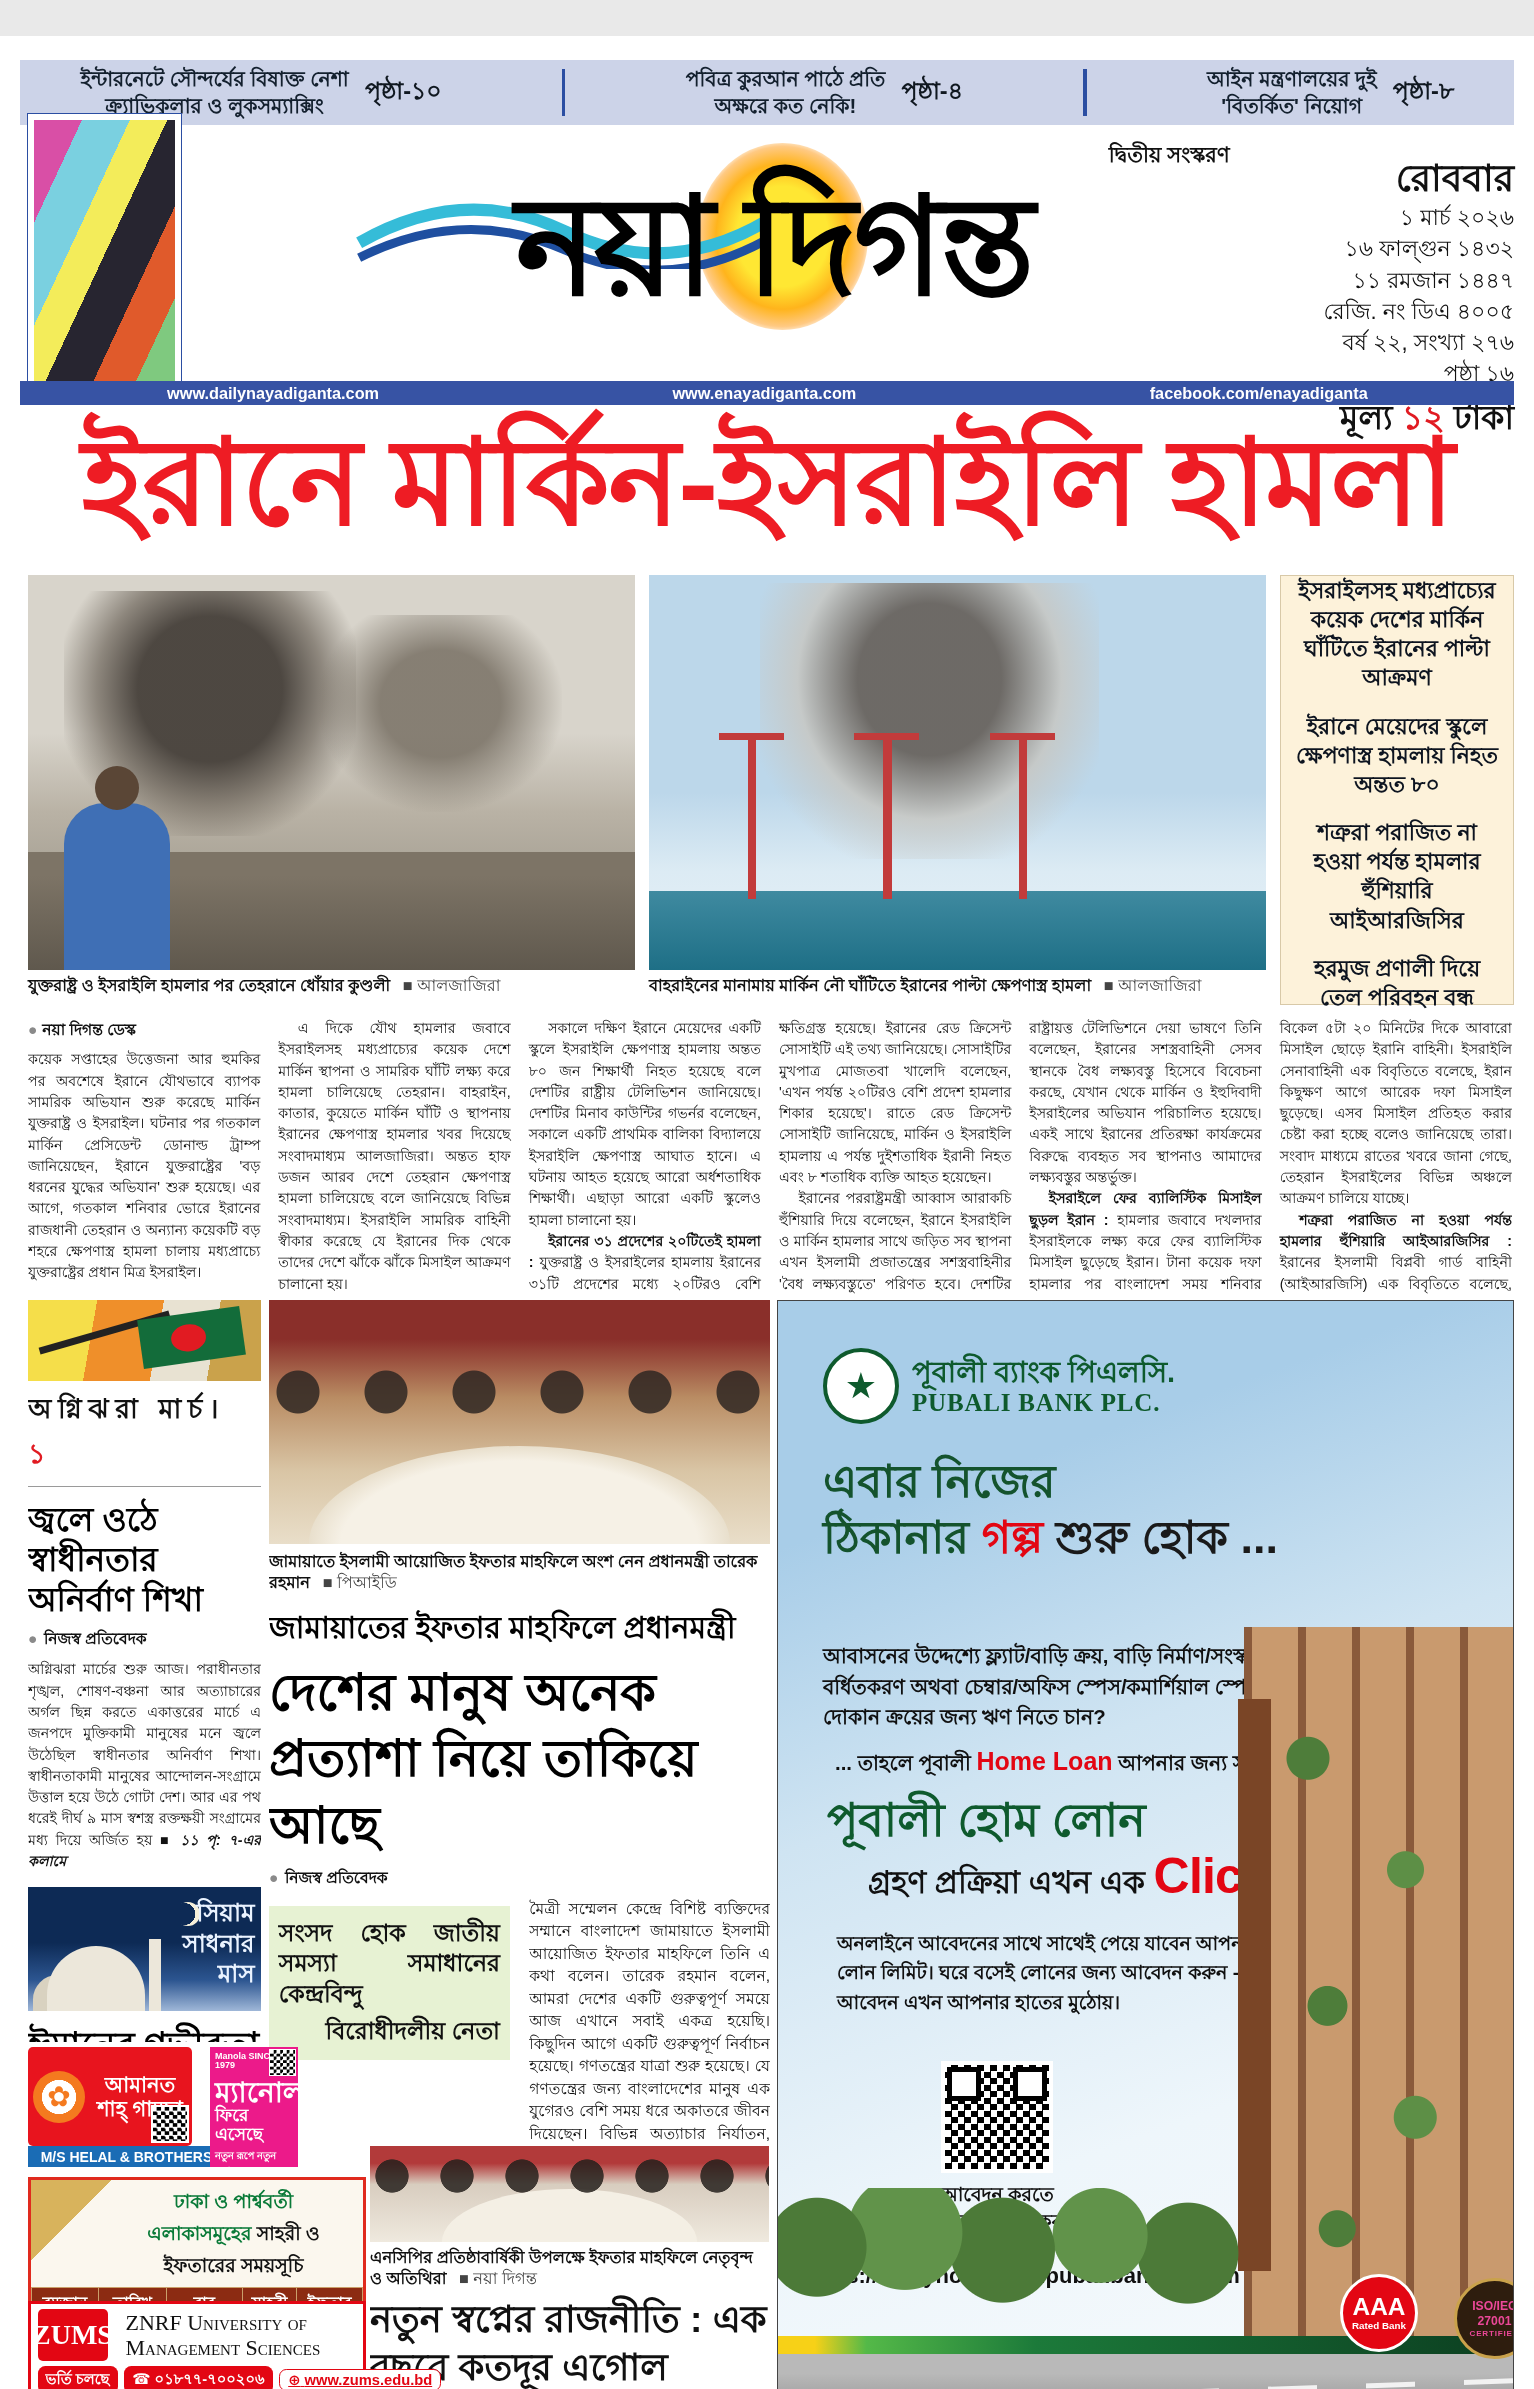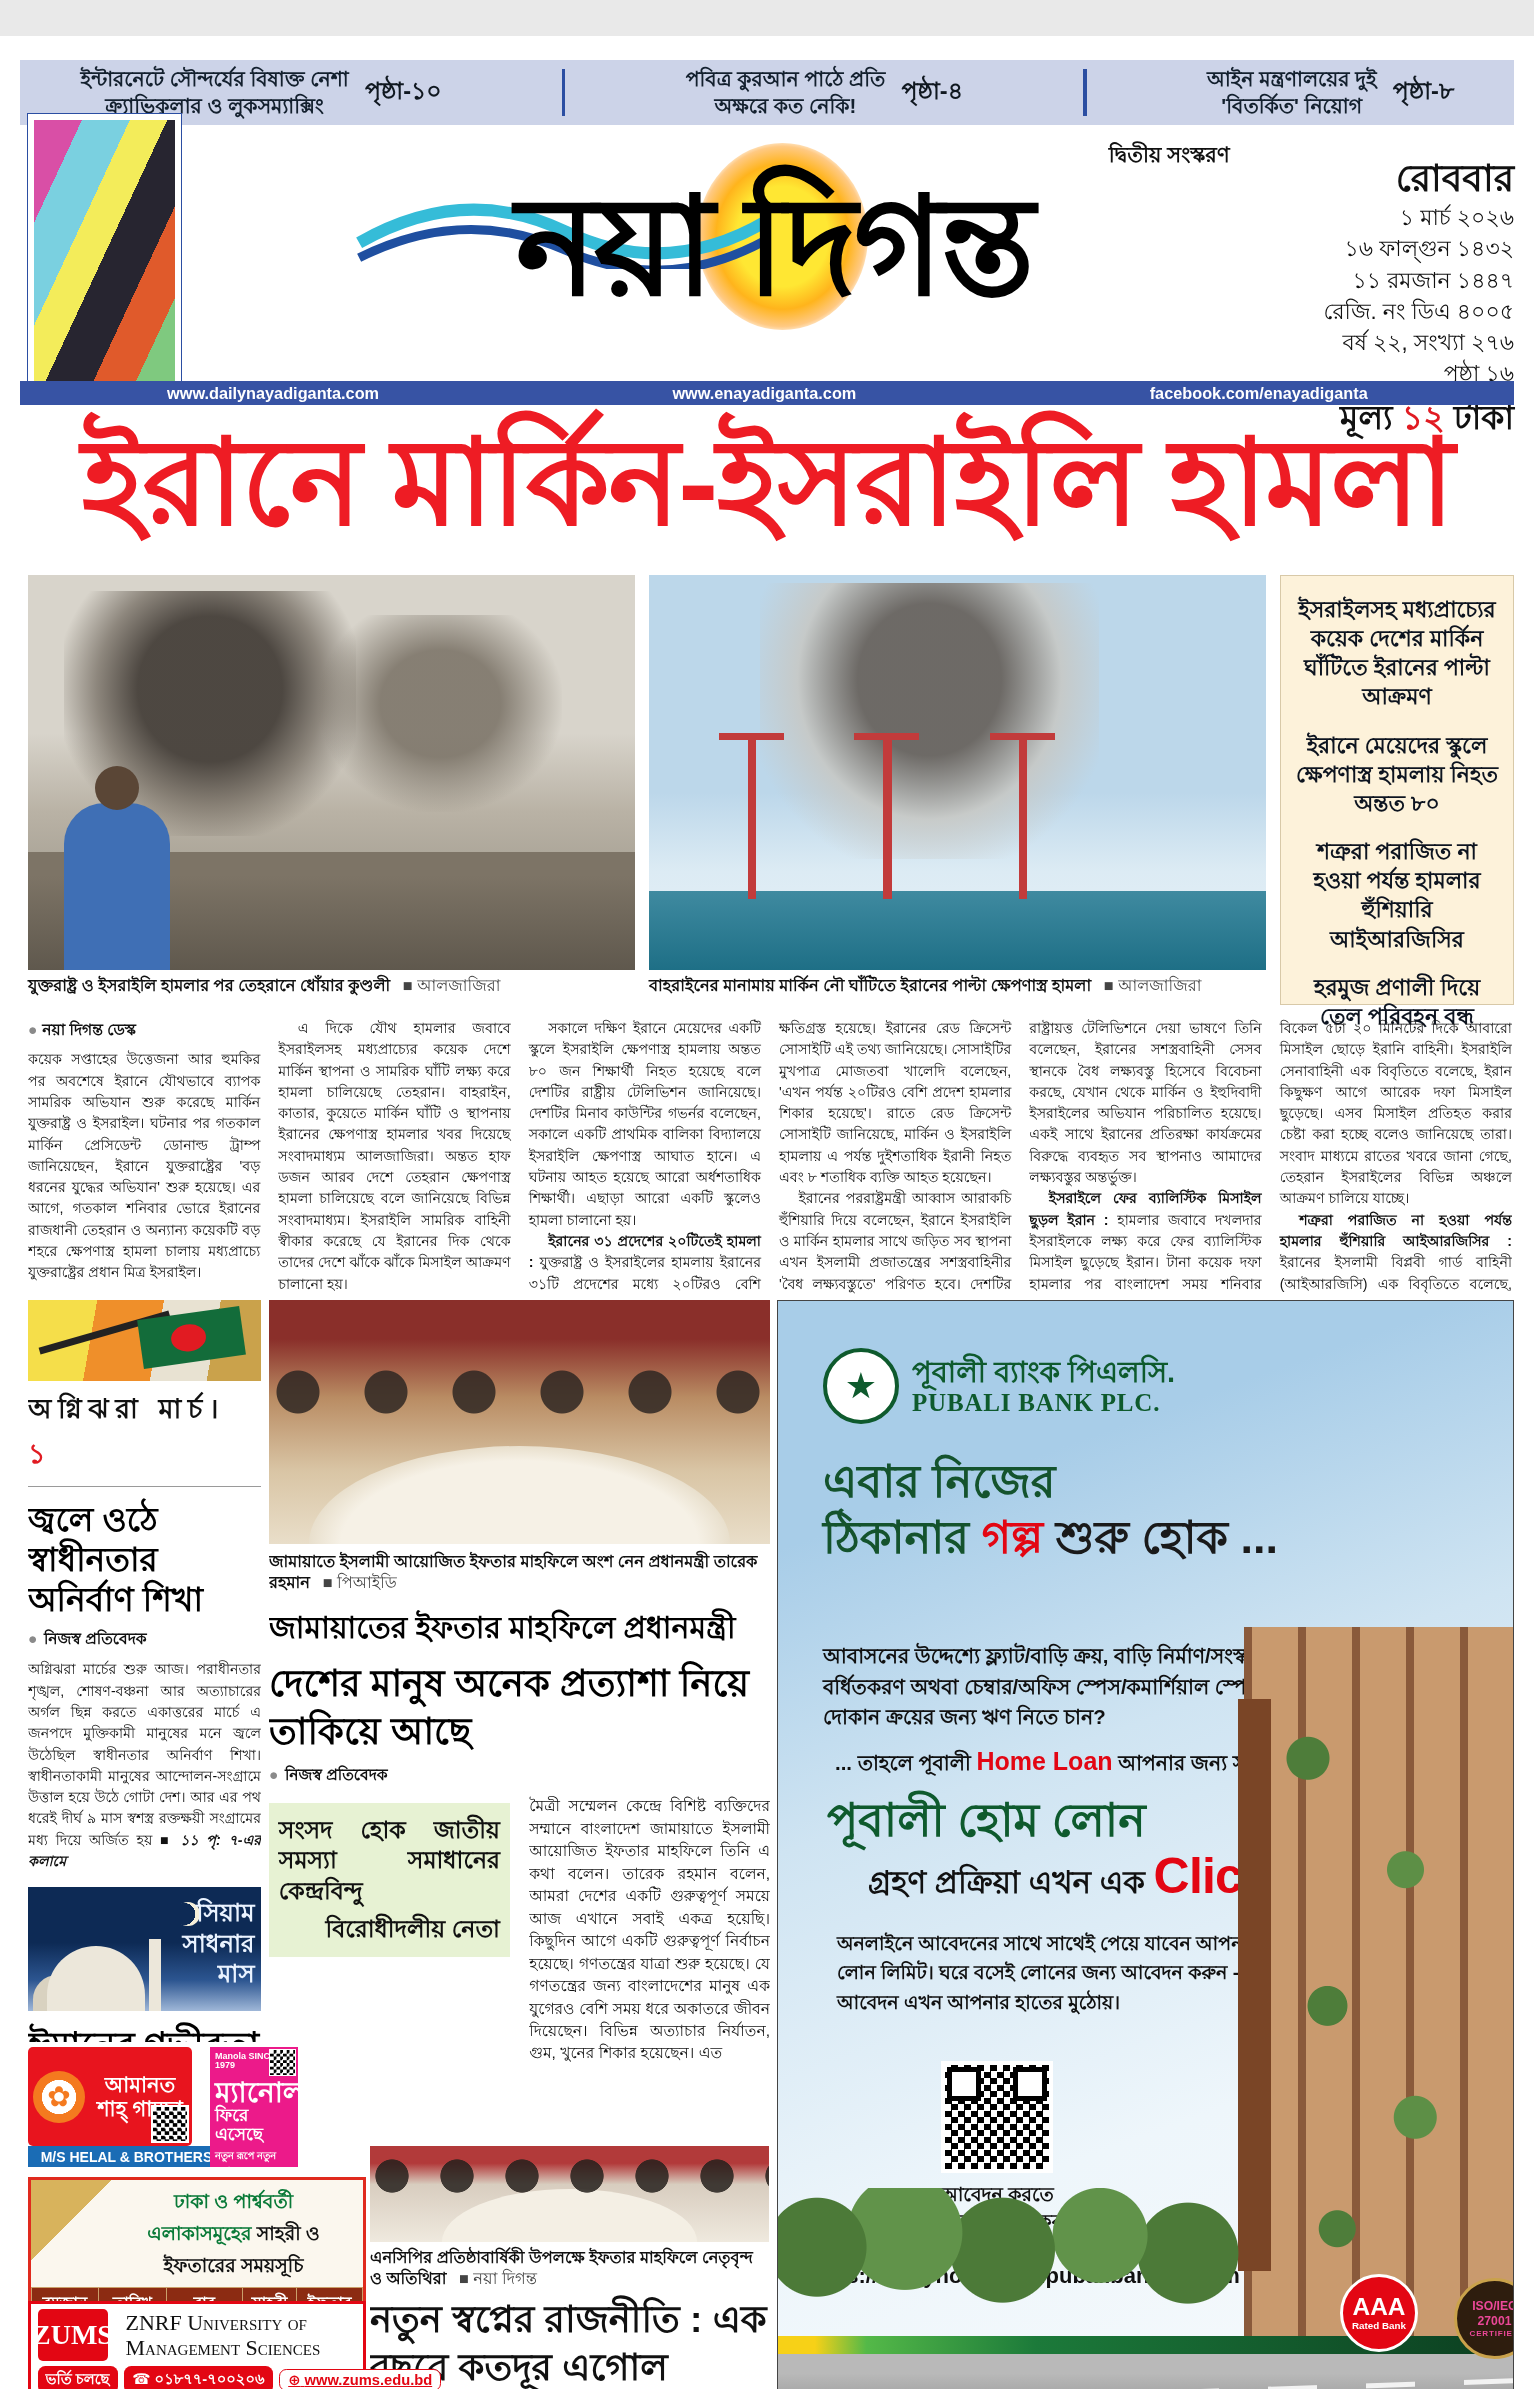--- a/index.html
+++ b/index.html
@@ -42,21 +42,21 @@
     background:linear-gradient(180deg,#7d7466 0 20%,#5f584d 100%);}
   #photoL .man{position:absolute;left:6%;bottom:0;width:106px;height:167px;border-radius:41px 41px 0 0;background:#3f6fb5;}
   #photoL .man::before{content:"";position:absolute;left:31px;top:-37px;width:44px;height:44px;border-radius:50%;background:#5a4636;}
   #photoR{left:649px;top:539px;width:617px;height:395px;background:linear-gradient(180deg,#bcd7ea 0 55%,#dcebf4 75%,#e8f1f7 100%);}
   #photoR .plume{position:absolute;left:18%;top:2%;width:55%;height:70%;
     background:radial-gradient(ellipse at 50% 35%,rgba(105,100,95,.95) 0 30%,rgba(200,198,192,.8) 55%,rgba(230,230,228,0) 78%);}
   #photoR .sea{position:absolute;left:0;bottom:0;width:100%;height:20%;background:linear-gradient(180deg,#3f8aa0,#1e6f86);}
   #photoR .crane{position:absolute;bottom:18%;width:8.1px;height:42%;background:#c23b3b;}
   #photoR .crane::before{content:"";position:absolute;top:0;left:-29px;width:65px;height:6.5px;background:#c23b3b;}
   #sidebar{left:1280px;top:539px;width:234px;height:430px;background:#fdf2da;border:0.8px solid #d8c9a8;
-    box-sizing:border-box;padding:19px 13px;display:flex;flex-direction:column;justify-content:space-between;}
+    box-sizing:border-box;padding:0 13px;display:flex;flex-direction:column;justify-content:space-between;}
   .side-item{font-weight:800;font-size:22px;line-height:1.32;text-align:center;color:#0d1420;}
   .side-rule{height:3.3px;background:#f58220;margin:9.8px 19.5px;}
   .caption{font-size:16.3px;line-height:1.3;color:#111;}
   .caption .cap-b{font-weight:800;}
   .caption .cap-credit{font-weight:400;color:#444;margin-left:8.1px;}
   #capL{left:28px;top:939px;width:607px;}
   #capR{left:649px;top:939px;width:617px;}
   #bodyflow{left:28px;top:982px;width:1484px;height:278px;column-count:6;column-gap:18px;
     font-size:14.2px;line-height:1.5;text-align:justify;overflow:hidden;}
   #bodyflow p{margin:0;text-indent:19.5px;}
@@ -91,21 +91,21 @@
   
   #midcol{left:269px;top:1264px;width:501px;height:845px;overflow:hidden;}
   #iftar-photo{position:relative;width:501px;height:244px;overflow:hidden;
     background:linear-gradient(180deg,#8a2f2a 0 16%,#b98c63 40%,#d9c5a5 70%,#e9dec9 100%);}
   #iftar-photo::before{content:"";position:absolute;left:8%;bottom:-40%;width:84%;height:80%;border-radius:50%;
     background:radial-gradient(ellipse,#f6f1e6 0 60%,#e3d8c2 75%);}
   #iftar-photo::after{content:"";position:absolute;left:0;top:26%;width:100%;height:59px;
     background:radial-gradient(circle at 29px 29px,#2e2622 0 21px,rgba(0,0,0,0) 22px);background-size:88px 59px;background-repeat:repeat-x;opacity:.85;}
   .mid-caption{margin-top:6.5px;}
   #kicker{font-size:30px;font-weight:800;margin-top:11.4px;color:#000;}
-  #mid-head{font-size:37px;font-weight:900;line-height:1.3;margin-top:4.9px;color:#000;}
+  #mid-head{font-size:51px;font-weight:900;line-height:1.3;margin-top:4.9px;color:#000;}
   #twocol{display:flex;gap:19.5px;margin-top:6.5px;}
   #twocol .tcol{width:241px;font-size:15.5px;line-height:1.45;text-align:justify;}
   #twocol p{margin:0 0 1.6px 0;text-indent:19.5px;}
   #twocol p.first{text-indent:0;}
   #greenbox{background:#e7f2d3;padding:11.4px 9.8px;margin:8.1px 0;}
   #greenbox .g1{font-size:23.6px;font-weight:900;line-height:1.3;}
   #greenbox .g2{font-size:23.6px;font-weight:900;text-align:right;margin-top:4.9px;}
   
   #ncp{left:370px;top:2110px;width:399px;height:269px;overflow:hidden;}
   #ncp-photo{position:relative;width:399px;height:96px;overflow:hidden;

